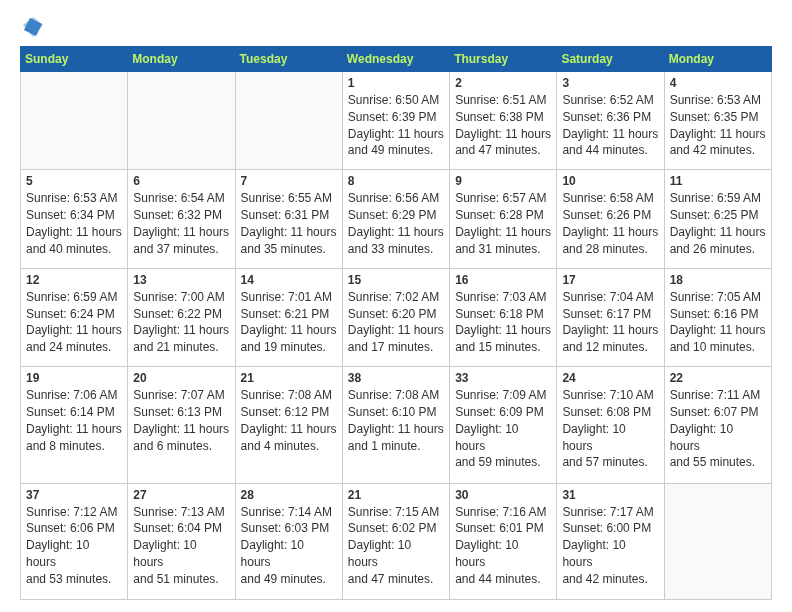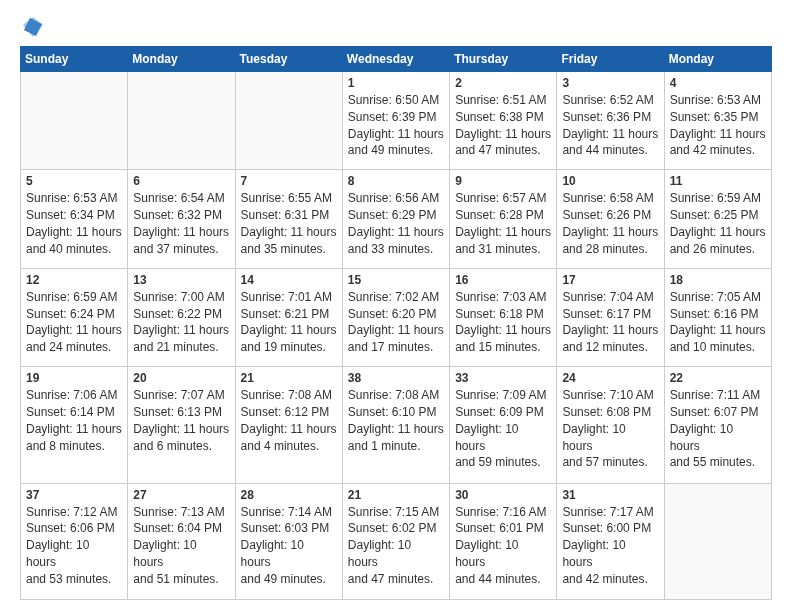--- a/index.html
+++ b/index.html
@@ -57,21 +57,21 @@
       flex: 1;
       border: 1px solid #ccc;
       border-collapse: collapse;
       width: 100%;
       table-layout: fixed;
     }
     .calendar thead tr {
       background: #1a5fa8;
     }
     .calendar thead th {
-      color: #ffffff;
+      color: #bef264;
       font-size: 12px;
       font-weight: bold;
       padding: 5px 4px;
       text-align: left;
       border: 1px solid #1a5fa8;
     }
     .calendar tbody tr {
       border-bottom: 1px solid #ccc;
     }
     .calendar tbody td {
@@ -122,21 +122,21 @@
   </div>
 
   <table class="calendar">
     <thead>
       <tr>
       <th>Sunday</th>
           <th>Monday</th>
           <th>Tuesday</th>
           <th>Wednesday</th>
           <th>Thursday</th>
-          <th>Friday</th>
+          <th>Saturday</th>
           <th>Monday</th>
         </tr>
     </thead>
     <tbody id="calendar-body">
     <tr>
           <td class="empty-cell"></td>
           <td class="empty-cell"></td>
           <td class="empty-cell"></td>
           <td>
             <span class="day-num">1</span>

